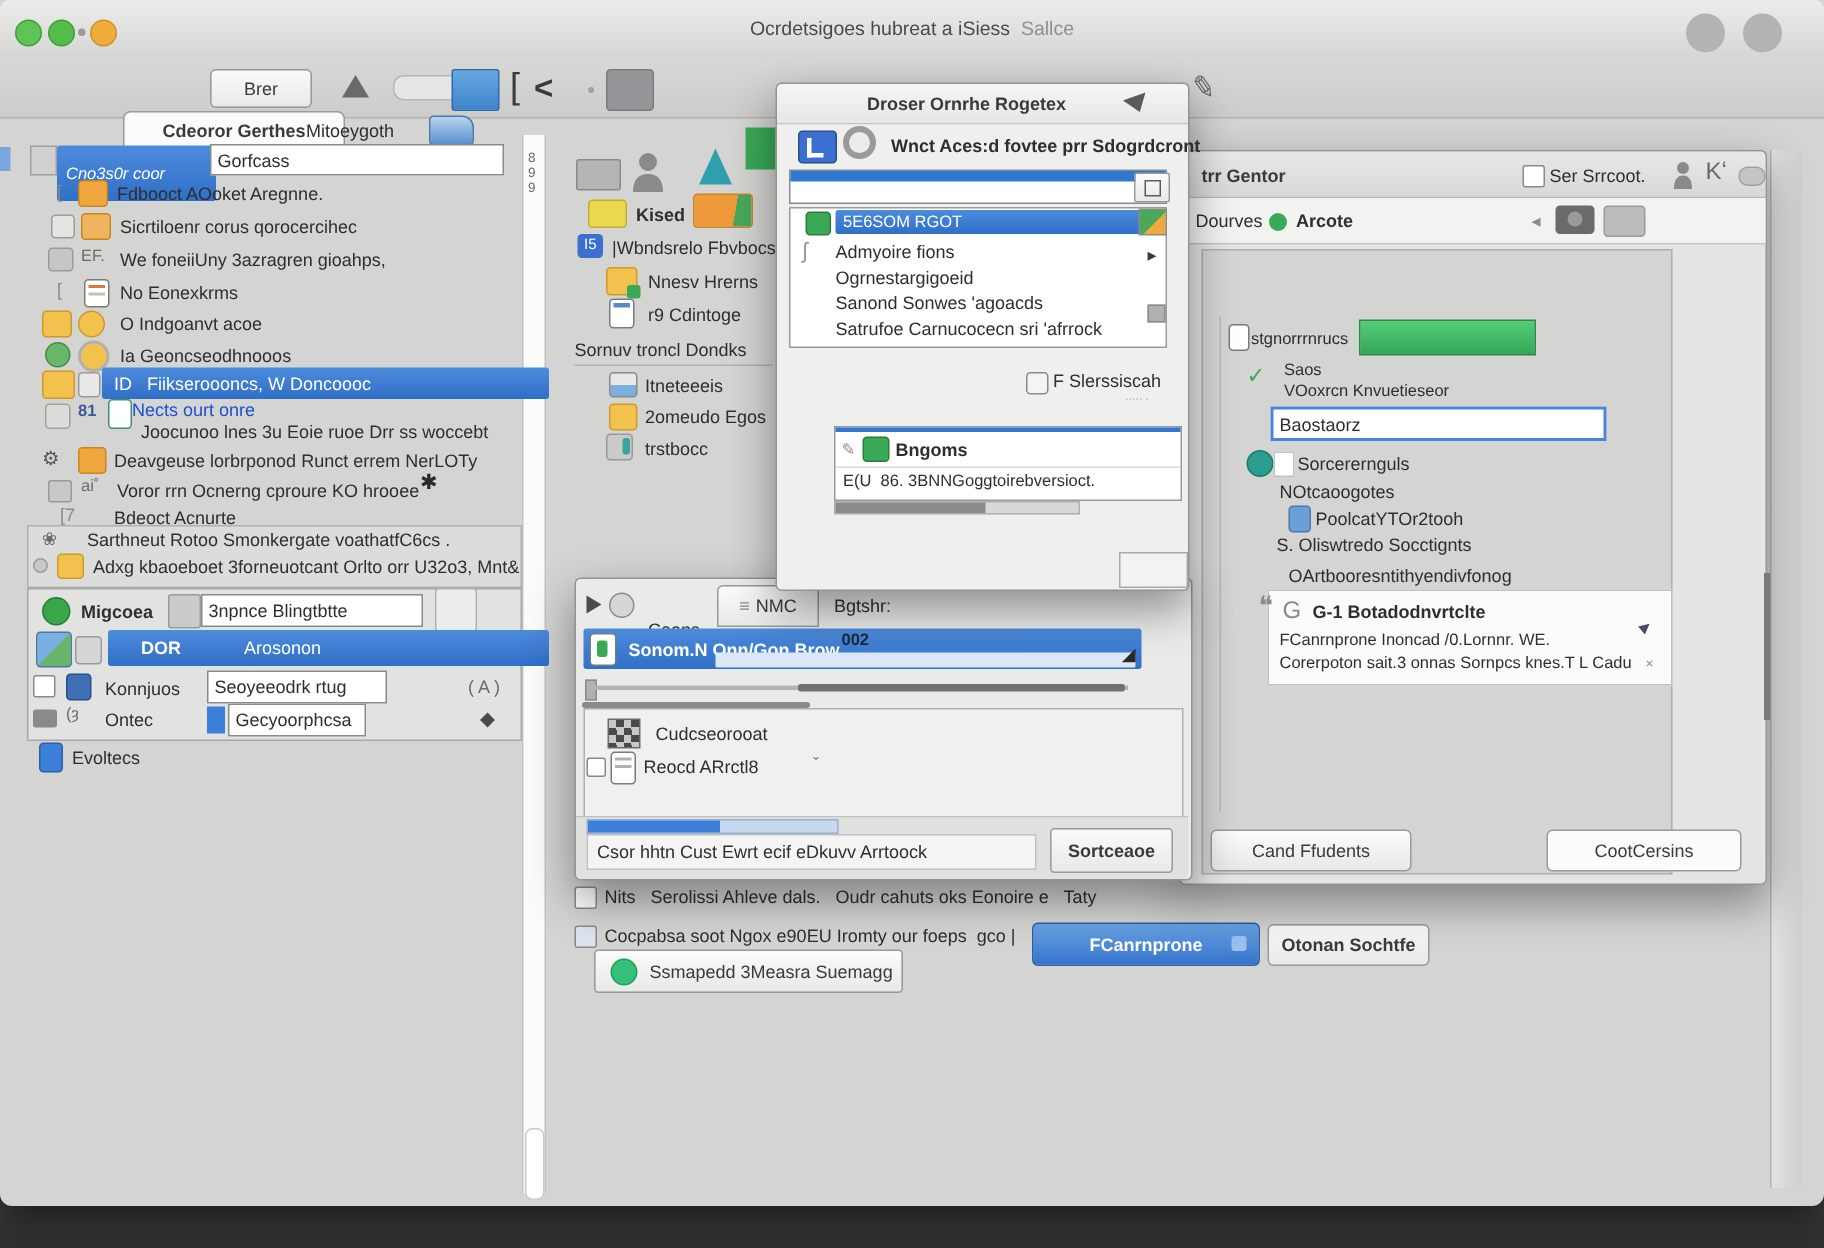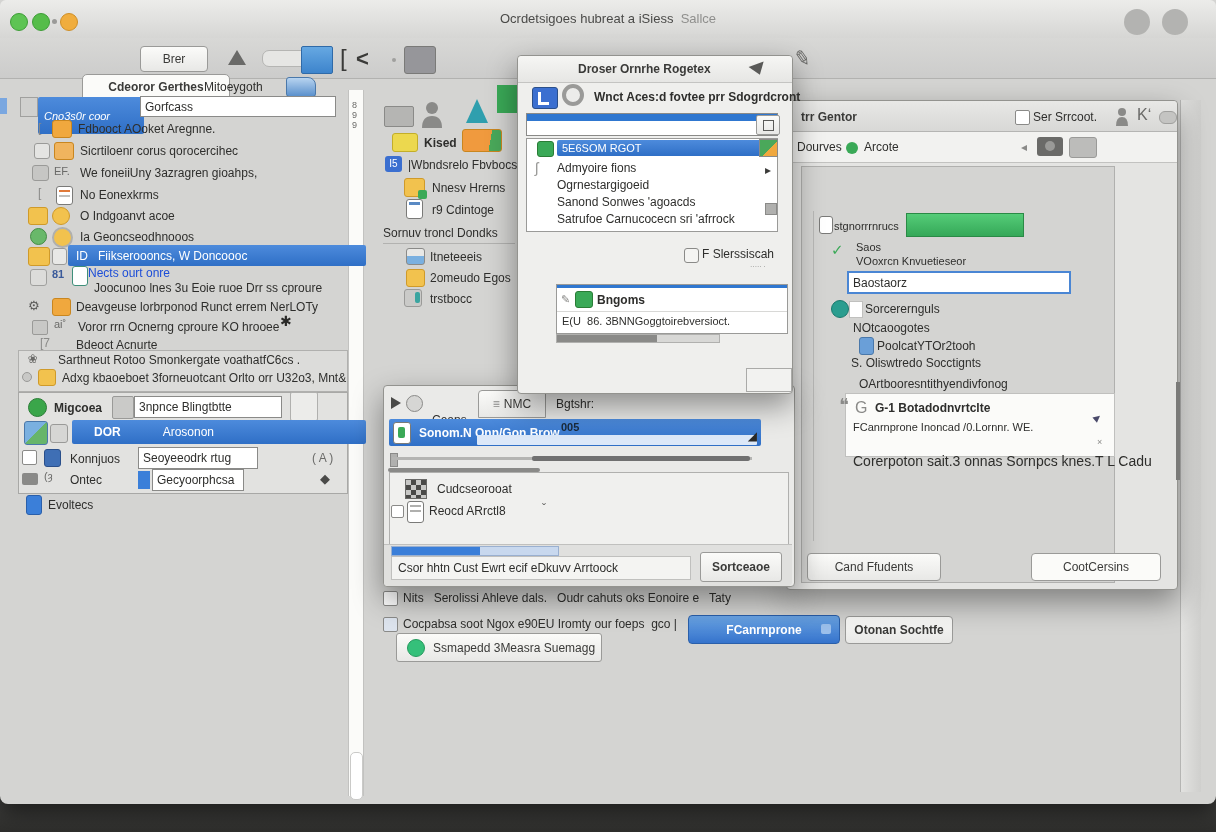--- a/index.html
+++ b/index.html
@@ -117,21 +117,21 @@
   <div class="a icsq" style="left:28px;top:247px;width:20px;height:17px;background:#f2c24e;border:1px solid #cf9a2a;"></div>
   <div class="a icsq" style="left:52px;top:248px;width:13px;height:15px;background:#e8e8e6;border:1px solid #9a9a98;"></div>
   <div class="a selrow" style="left:68px;top:245px;width:290px;height:21px;padding-left:8px;font-size:12px;">
     <span style="white-space:pre;text-align:center;">ID   Fiikseroooncs, W Doncoooc</span>
   </div>
 
   <div class="a icsq" style="left:30px;top:269px;width:15px;height:15px;background:#dcdcda;border:1px solid #a0a09e;"></div>
   <div class="tx" style="left:52px;top:268px;font-size:11px;color:#3a5a9a;font-weight:bold;">81</div>
   <div class="a icsq doc-ic" style="left:72px;top:266px;width:14px;height:18px;border-color:#3f8f7a;"></div>
   <div class="tx" style="left:88px;top:266px;color:#1d4ed8;">Nects ourt onre</div>
-  <div class="tx" style="left:94px;top:281px;">Joocunoo lnes 3u Eoie ruoe Drr ss cproure</div>
+  <div class="tx" style="left:94px;top:281px;">Joocunoo lnes 3u Eoie ruoe Drr ss woccebt</div>
 
   <div class="tx" style="left:28px;top:298px;font-size:13px;color:#5a5a58;">⚙</div>
   <div class="a icsq" style="left:52px;top:298px;width:17px;height:16px;background:#f0a83e;border:1px solid #c9861f;"></div>
   <div class="tx" style="left:76px;top:300px;">Deavgeuse lorbrponod Runct errem NerLOTy</div>
 
   <div class="a" style="left:32px;top:320px;width:14px;height:13px;background:#c8c8c6;border:1px solid #9a9a98;border-radius:2px;"></div>
   <div class="tx" style="left:54px;top:318px;font-size:11px;color:#6a6a68;">ai˚</div>
   <div class="tx" style="left:78px;top:320px;">Voror rrn Ocnerng cproure KO hrooee</div>
   <div class="tx" style="left:280px;top:313px;font-size:14px;color:#2a2a28;">✱</div>
 
@@ -222,21 +222,21 @@
     <svg class="a" style="left:328px;top:6px;" width="15" height="19">
       <circle class="person" cx="7" cy="5" r="4"></circle>
         <path class="person" d="M1 19 Q1 10 7 10 Q13 10 13 19 Z"></path>
     </svg>
     <div class="tx" style="left:350px;top:5px;font-size:16px;color:#6a6a68;">Kʻ</div>
     <div class="a" style="left:372px;top:10px;width:16px;height:11px;border-radius:6px;background:#c4c4c2;border:1px solid #a0a09e;"></div>
 
     <div class="a" style="left:0;top:31px;width:100%;height:30px;background:#f2f2f0;border-bottom:1px solid #c2c2c0;"></div>
     <div class="tx" style="left:10px;top:39px;">Dourves</div>
     <div class="a" style="left:59px;top:41px;width:12px;height:12px;border-radius:50%;background:#3aa957;"></div>
-    <div class="tx" style="left:77px;top:39px;font-weight:normal;">Arcote</div>
+    <div class="tx" style="left:77px;top:39px;font-weight:bold;">Arcote</div>
     <div class="tx" style="left:234px;top:39px;color:#8a8a88;">◂</div>
     <div class="a" style="left:250px;top:36px;width:26px;height:19px;background:#6a6a68;border-radius:3px;">
         <div style="position:absolute;left:8px;top:4px;width:10px;height:10px;border-radius:50%;background:#9a9a98;"></div>
       </div>
     <div class="a" style="left:282px;top:36px;width:26px;height:19px;background:#bcbcba;border:1px solid #9a9a98;border-radius:3px;"></div>
 
     <div class="a" style="left:14px;top:65px;width:312px;height:415px;background:#d4d4d2;border:1px solid #b0b0ae;"></div>
     <div class="a" style="left:26px;top:110px;width:1px;height:330px;background:#b8b8b6;"></div>
 
     <div class="a icsq doc-ic" style="left:32px;top:115px;width:12px;height:16px;"></div>
@@ -259,21 +259,21 @@
     <div class="tx" style="left:90px;top:238px;">PoolcatYTOr2tooh</div>
 
     <div class="tx" style="left:64px;top:255px;">S. Oliswtredo Socctignts</div>
     <div class="tx" style="left:72px;top:276px;">OArtbooresntithyendivfonog</div>
 
     <div class="a" style="left:58px;top:292px;width:268px;height:62px;background:#fbfbf9;border:1px solid #c0c0be;"></div>
     <div class="tx" style="left:52px;top:293px;font-size:18px;color:#8a8a88;">❝</div>
     <div class="tx" style="left:68px;top:298px;font-size:16px;color:#8a8a88;">G</div>
     <div class="tx" style="left:88px;top:300px;font-weight:bold;">G-1 Botadodnvrtclte</div>
     <div class="tx" style="left:66px;top:320px;font-size:11px;">FCanrnprone Inoncad /0.Lornnr. WE.</div>
-    <div class="tx" style="left:66px;top:352px;font-size:14px;">Corerpoton sait.3 onnas Sornpcs knes.T L Cadu</div>
+    <div class="tx" style="left:66px;top:335px;font-size:11px;">Corerpoton sait.3 onnas Sornpcs knes.T L Cadu</div>
     <div class="tx" style="left:306px;top:308px;font-size:14px;color:#4a4a6a;transform:rotate(-40deg);">▸</div>
     <div class="tx" style="left:310px;top:336px;font-size:9px;color:#8a8a88;">×</div>
 
     <div class="a btn" style="left:20px;top:452px;width:132px;height:26px;border-radius:4px;">
       <span>Cand Ffudents</span>
     </div>
     <div class="a btn" style="left:244px;top:452px;width:128px;height:26px;border-radius:4px;background:#fbfbf9;">
       <span>CootCersins</span>
     </div>
   </div>
@@ -290,21 +290,21 @@
       <span>NMC</span>
     </div>
     <div class="tx" style="left:172px;top:11px;">Bgtshr:</div>
 
     <div class="a selrow" style="left:5px;top:33px;width:372px;height:27px;">
       <div class="a icsq doc-ic" style="left:4px;top:3px;width:16px;height:20px;">
           <div style="margin:4px 4px;width:7px;height:11px;background:#3aa957;border-radius:2px;"></div>
         </div>
       <span style="position:absolute;left:30px;top:7px;font-weight:bold;white-space:nowrap;">Sonom.N Onn/Gon Brow</span>
       <div class="a" style="left:88px;top:16px;width:280px;height:10px;background:#dce8f8;border-radius:1px;"></div>
-      <span style="position:absolute;left:172px;top:2px;color:#1a2a3a;font-size:11px;font-weight:bold;">005</span>
+      <span style="position:absolute;left:172px;top:2px;color:#1a2a3a;font-size:11px;font-weight:bold;">002</span>
       <div class="tx" style="right:4px;top:10px;color:#2a2a28;font-size:12px;">◢</div>
     </div>
 
     <div class="a" style="left:6px;top:67px;width:6px;height:12px;background:#b0b0ae;border:1px solid #8a8a88;"></div>
     <div class="a" style="left:8px;top:71px;width:360px;height:3px;background:#b4b4b2;"></div>
     <div class="a" style="left:148px;top:70px;width:218px;height:5px;background:#707070;border-radius:2px;"></div>
     <div class="a" style="left:4px;top:82px;width:152px;height:4px;background:#8a8a88;border-radius:2px;"></div>
 
     <div class="a" style="left:5px;top:86px;width:398px;height:72px;background:#f0f0ee;border:1px solid #b0b0ae;"></div>
     <div class="a" style="left:21px;top:93px;width:20px;height:18px;background:repeating-conic-gradient(#4a4a48 0% 25%, #c8c8c6 0% 50%) 0 0/10px 10px;border:1px solid #6a6a68;"></div>

